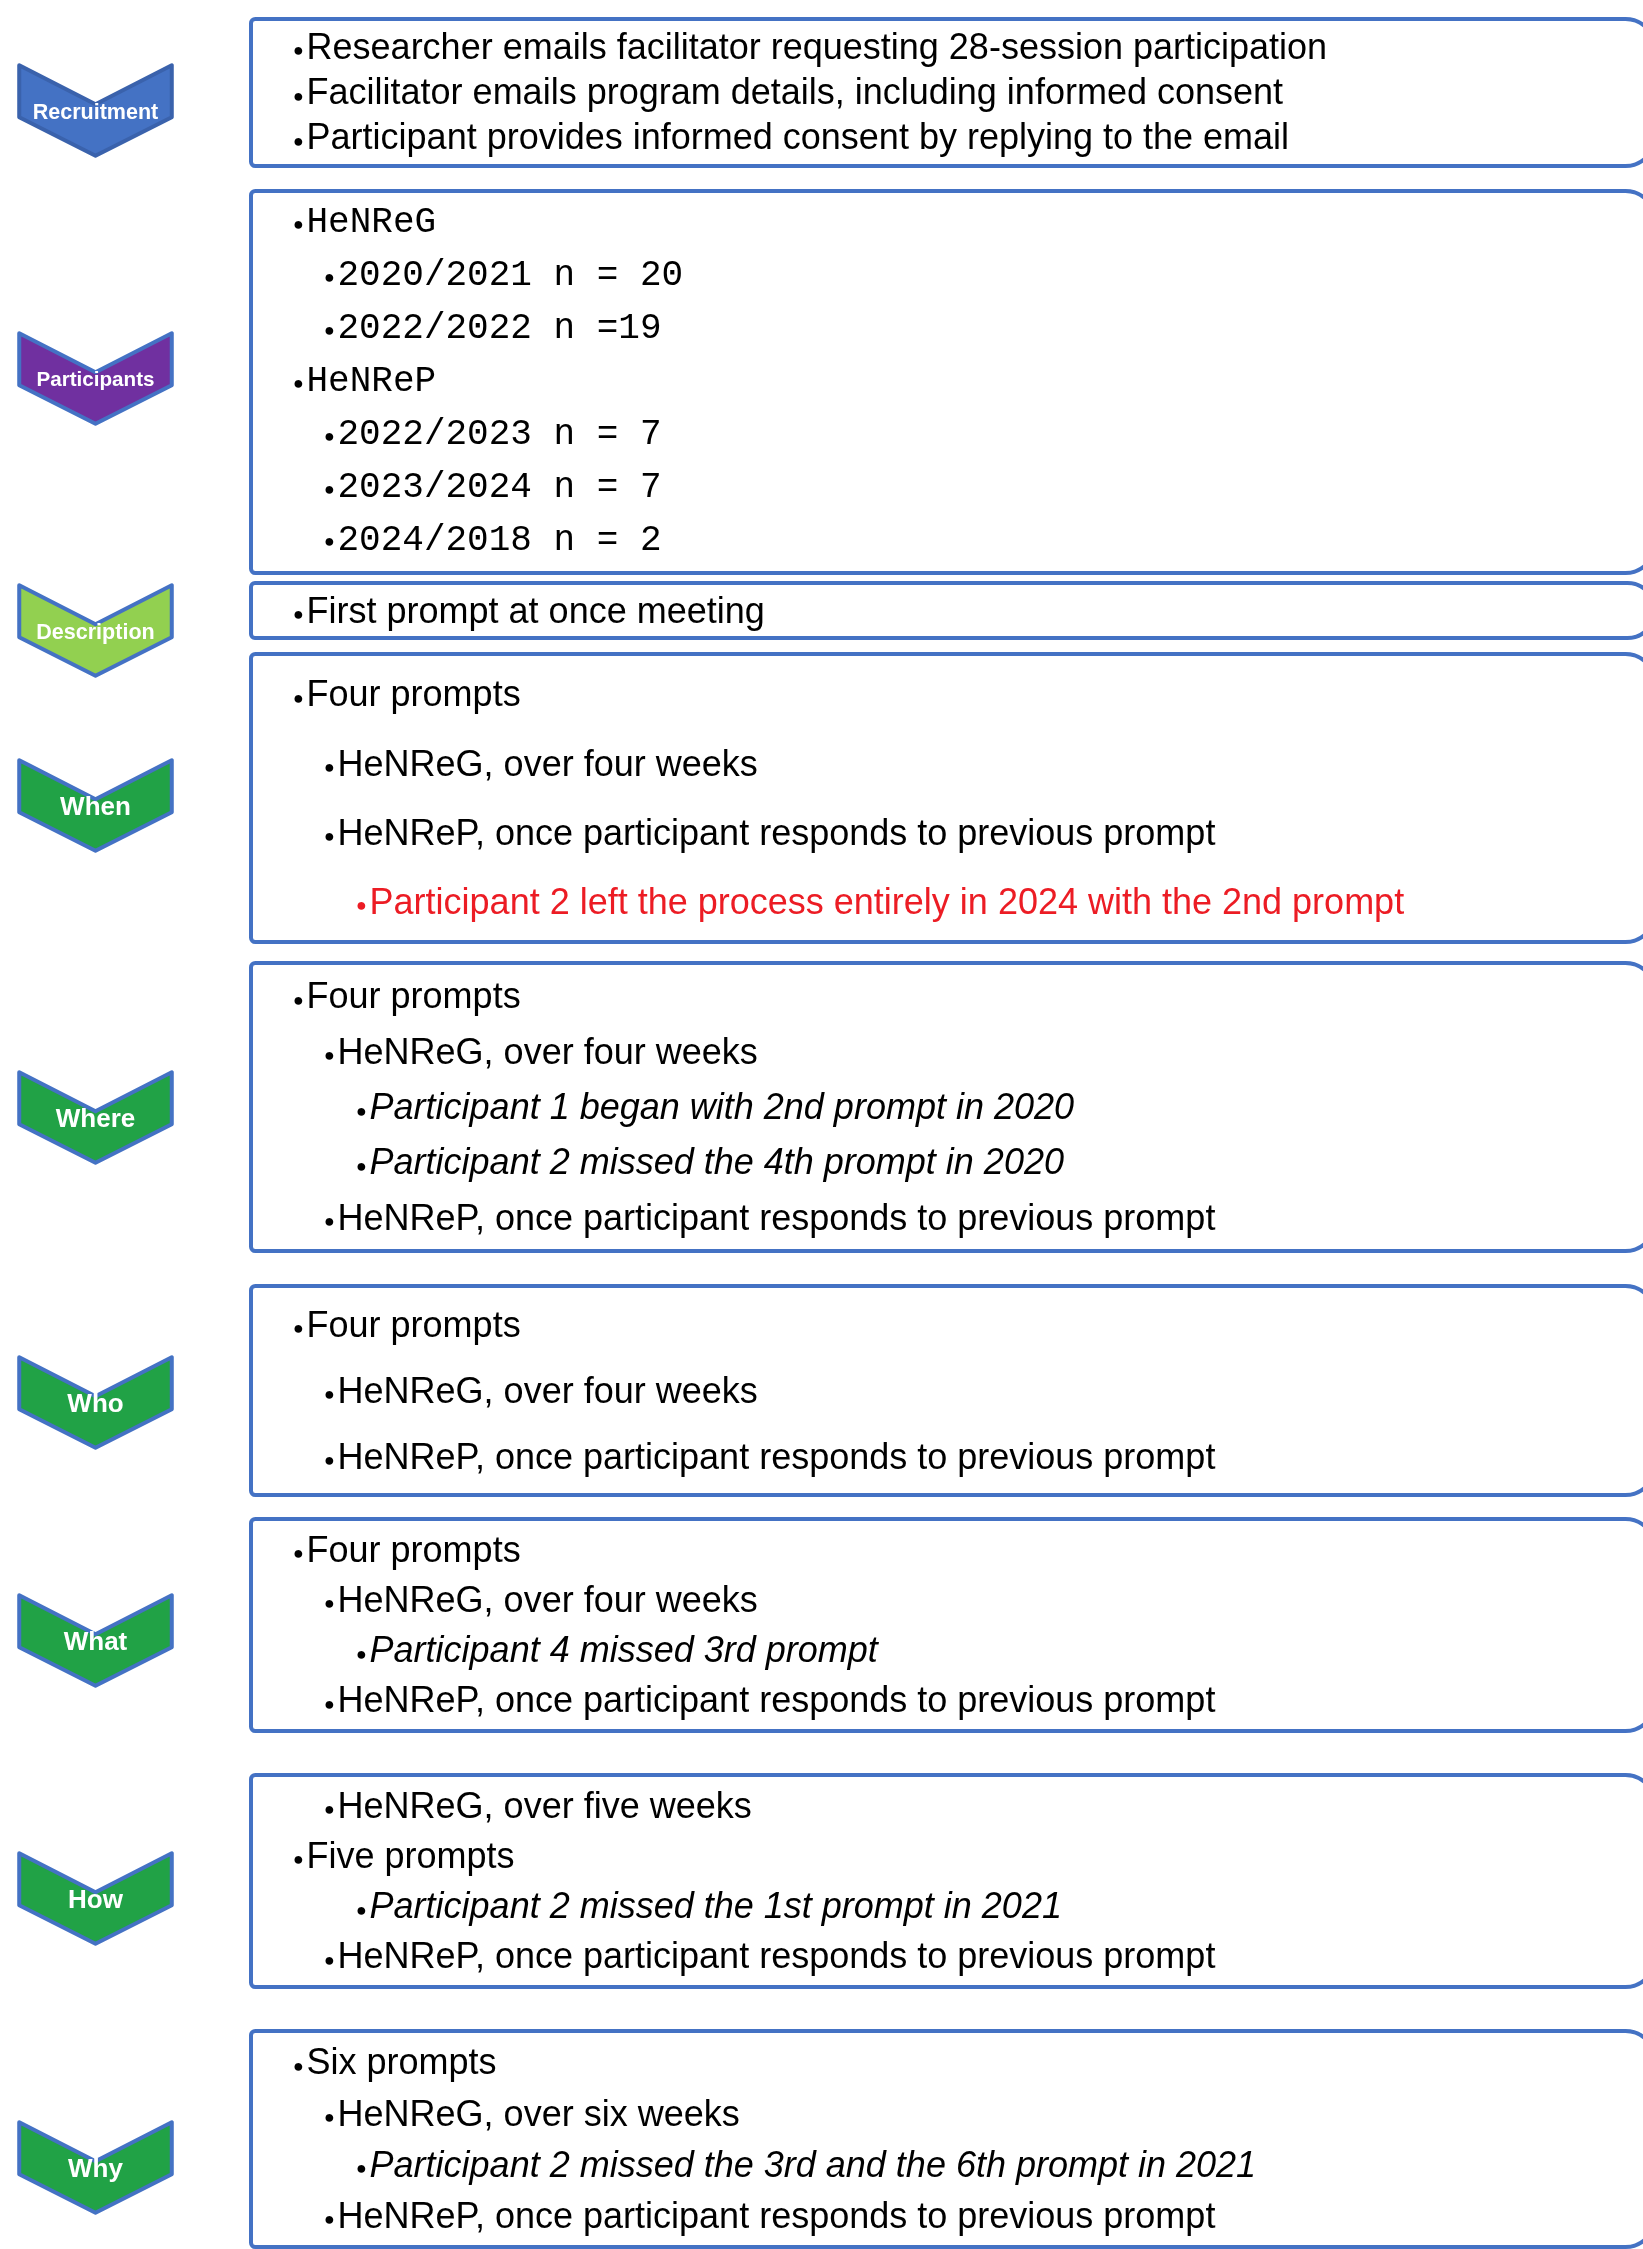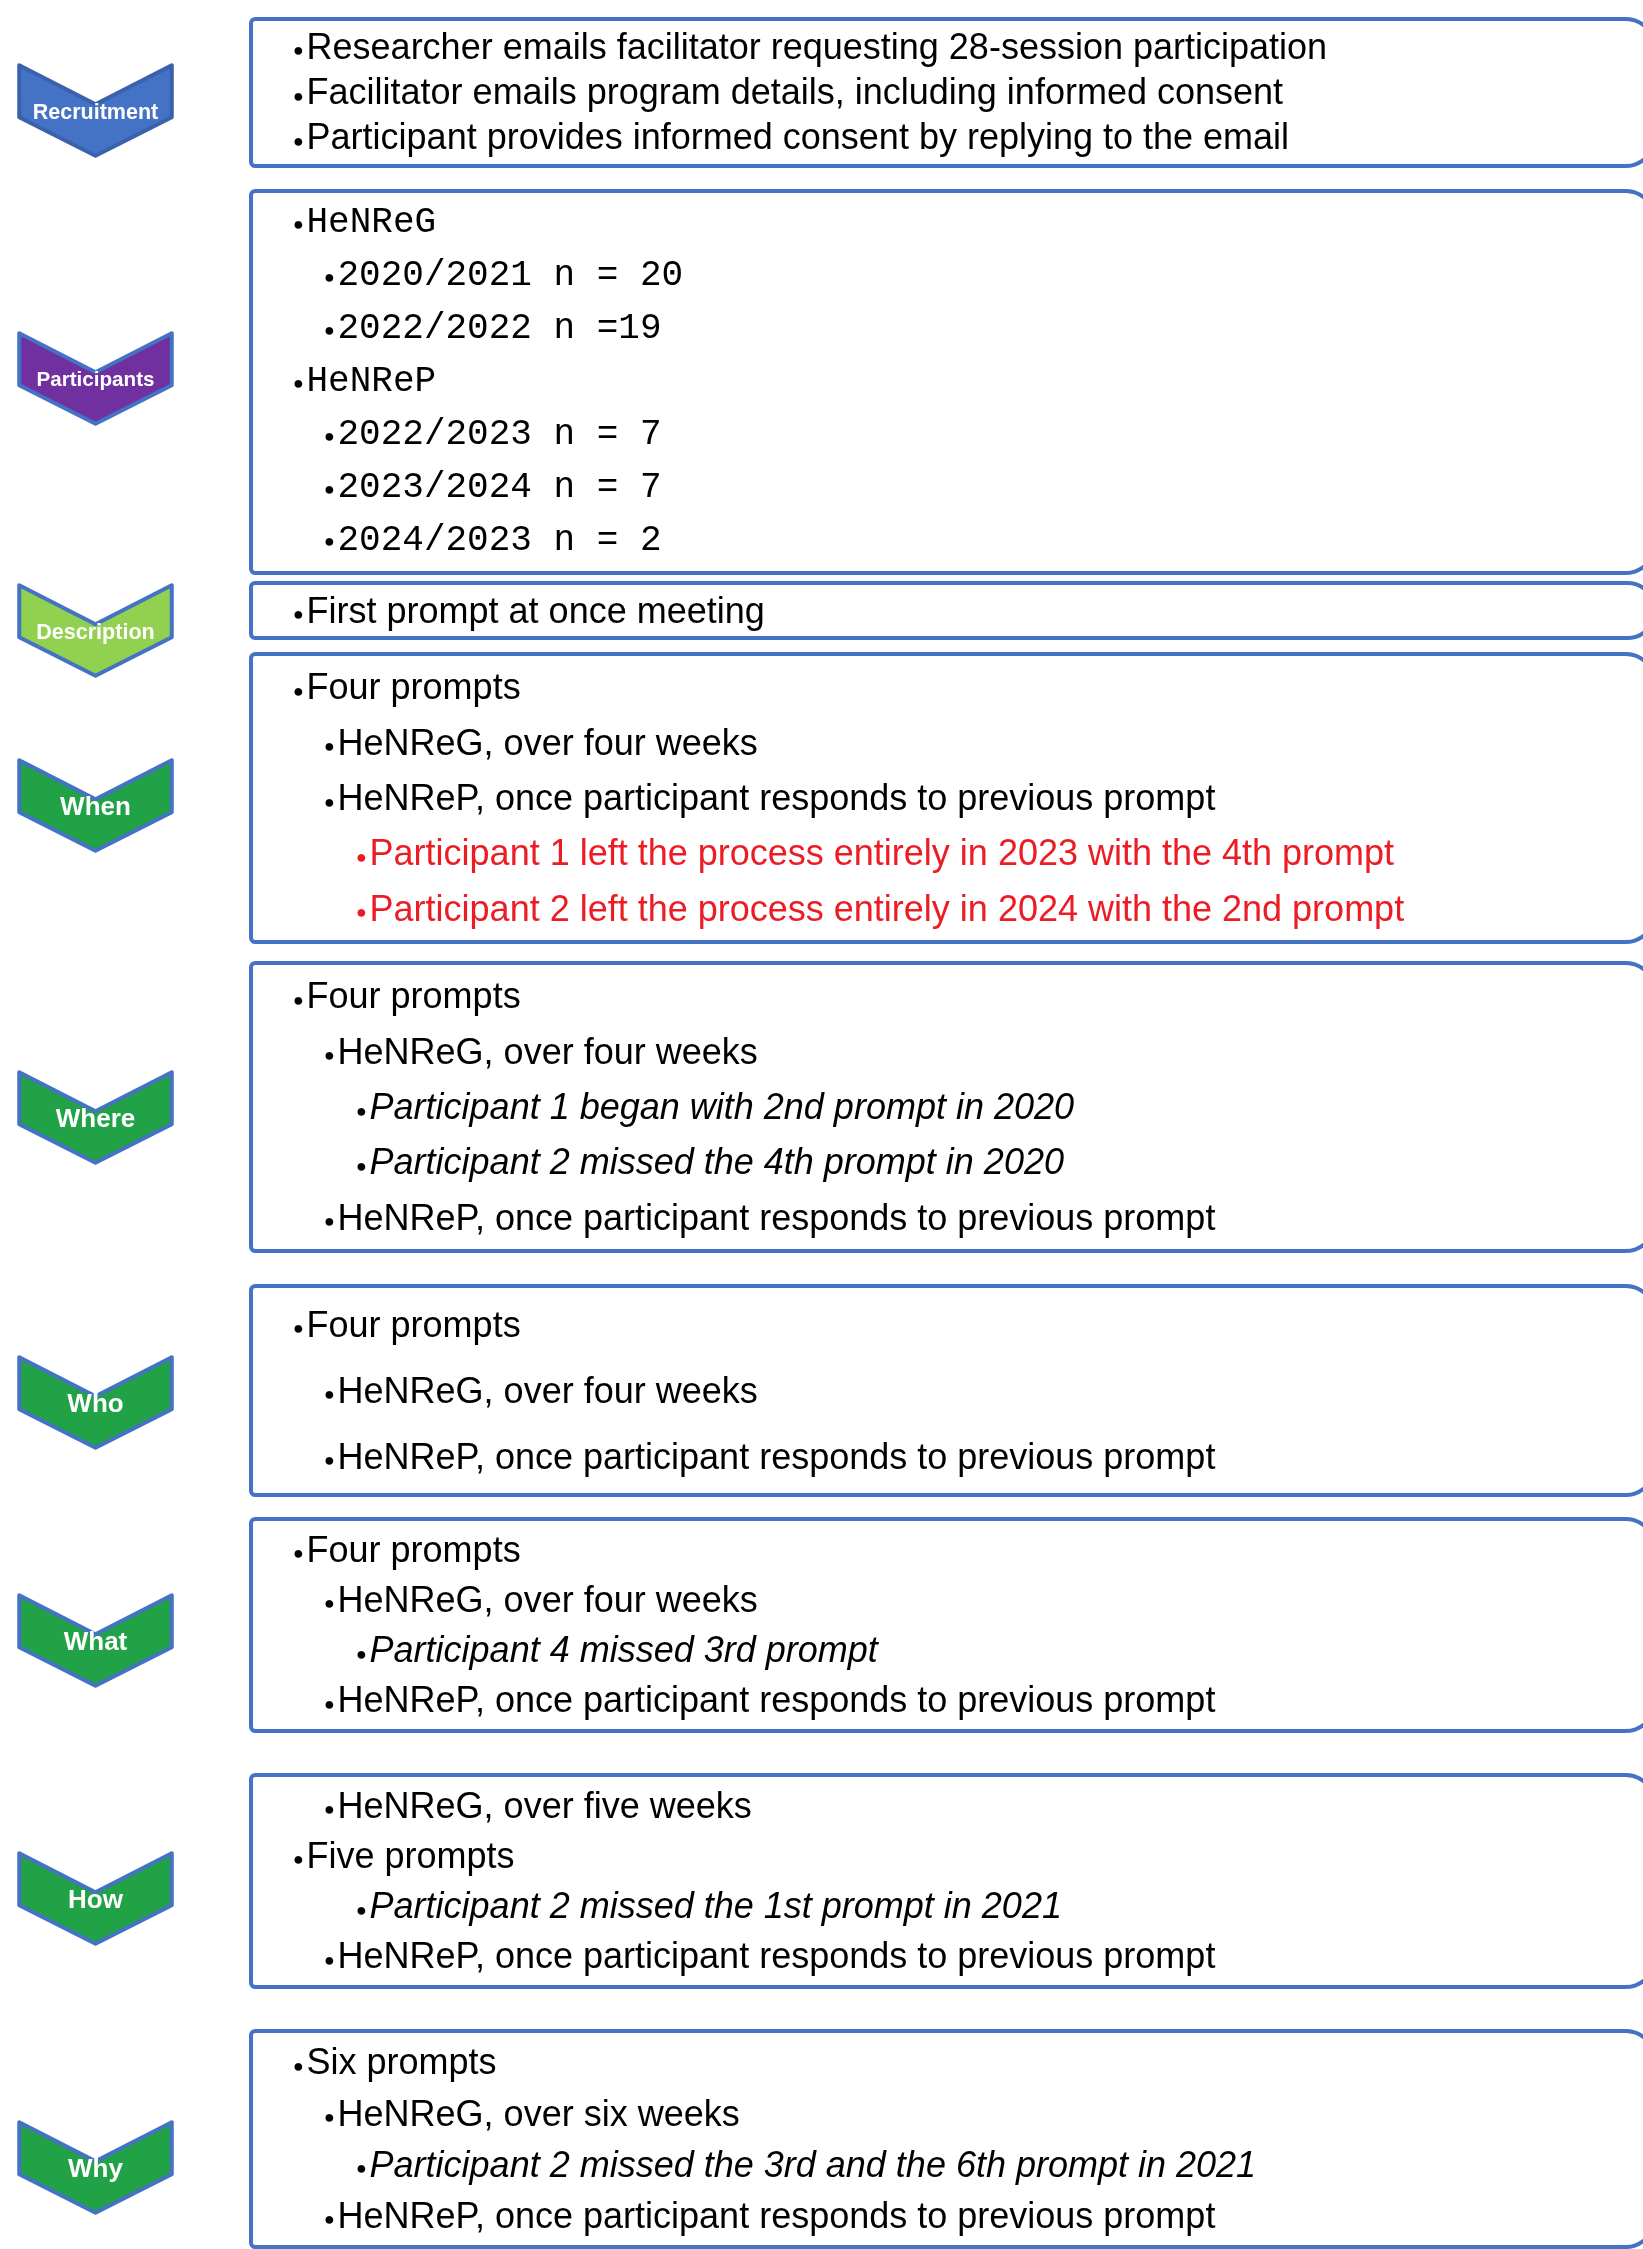--- a/index.html
+++ b/index.html
@@ -75,38 +75,37 @@
       <polygon points="5,5 175,92 345,5 345,121 175,207 5,121" fill="#7030A0" stroke="#4472C4" stroke-width="9" stroke-linejoin="round"></polygon>
       <text x="175" y="123.48" text-anchor="middle" class="chevron-label" font-size="46">Participants</text>
     </svg>
     <div class="box" style="top: 189px; height: 386px; border-color: rgb(68, 114, 196); font-family: Liberation Mono, monospace;">
       <div class="line level1"><span class="bullet">●</span><span>HeNReG</span></div>
       <div class="line level2"><span class="bullet">●</span><span>2020/2021 n = 20</span></div>
       <div class="line level2"><span class="bullet">●</span><span>2022/2022 n =19</span></div>
       <div class="line level1"><span class="bullet">●</span><span>HeNReP</span></div>
       <div class="line level2"><span class="bullet">●</span><span>2022/2023 n = 7</span></div>
       <div class="line level2"><span class="bullet">●</span><span>2023/2024 n = 7</span></div>
-      <div class="line level2"><span class="bullet">●</span><span>2024/2023 n = 2</span></div>
+      <div class="line level2"><span class="bullet">●</span><span>2024/2018 n = 2</span></div>
     </div>
     <svg class="chevron" viewBox="0 0 350 212" preserveAspectRatio="none" style="top: 583px;">
       <polygon points="5,5 175,92 345,5 345,121 175,207 5,121" fill="#92D050" stroke="#4472C4" stroke-width="9" stroke-linejoin="round"></polygon>
       <text x="175" y="124.24000000000001" text-anchor="middle" class="chevron-label" font-size="48">Description</text>
     </svg>
     <div class="box" style="top: 581px; height: 59px; border-color: rgb(68, 114, 196);">
       <div class="line level1"><span class="bullet">●</span><span>First prompt at once meeting</span></div>
     </div>
     <svg class="chevron" viewBox="0 0 350 212" preserveAspectRatio="none" style="top: 758px;">
       <polygon points="5,5 175,92 345,5 345,121 175,207 5,121" fill="#21A246" stroke="#4472C4" stroke-width="9" stroke-linejoin="round"></polygon>
       <text x="175" y="128.04" text-anchor="middle" class="chevron-label" font-size="58">When</text>
     </svg>
     <div class="box" style="top: 652px; height: 292px; border-color: rgb(68, 114, 196);">
       <div class="line level1"><span class="bullet">●</span><span>Four prompts</span></div>
       <div class="line level2"><span class="bullet">●</span><span>HeNReG, over four weeks</span></div>
       <div class="line level2"><span class="bullet">●</span><span>HeNReP, once participant responds to previous prompt</span></div>
-      <div class="line level3 red"><span class="bullet">●</span><span>Participant 1 left the process entirely in 2023 with the 4th prompt</span></div>
       <div class="line level3 red"><span class="bullet">●</span><span>Participant 2 left the process entirely in 2024 with the 2nd prompt</span></div>
     </div>
     <svg class="chevron" viewBox="0 0 350 212" preserveAspectRatio="none" style="top: 1070px;">
       <polygon points="5,5 175,92 345,5 345,121 175,207 5,121" fill="#21A246" stroke="#4472C4" stroke-width="9" stroke-linejoin="round"></polygon>
       <text x="175" y="128.04" text-anchor="middle" class="chevron-label" font-size="58">Where</text>
     </svg>
     <div class="box" style="top: 961px; height: 292px; border-color: rgb(68, 114, 196);">
       <div class="line level1"><span class="bullet">●</span><span>Four prompts</span></div>
       <div class="line level2"><span class="bullet">●</span><span>HeNReG, over four weeks</span></div>
       <div class="line level3 italic"><span class="bullet">●</span><span>Participant 1 began with 2nd prompt in 2020</span></div>

